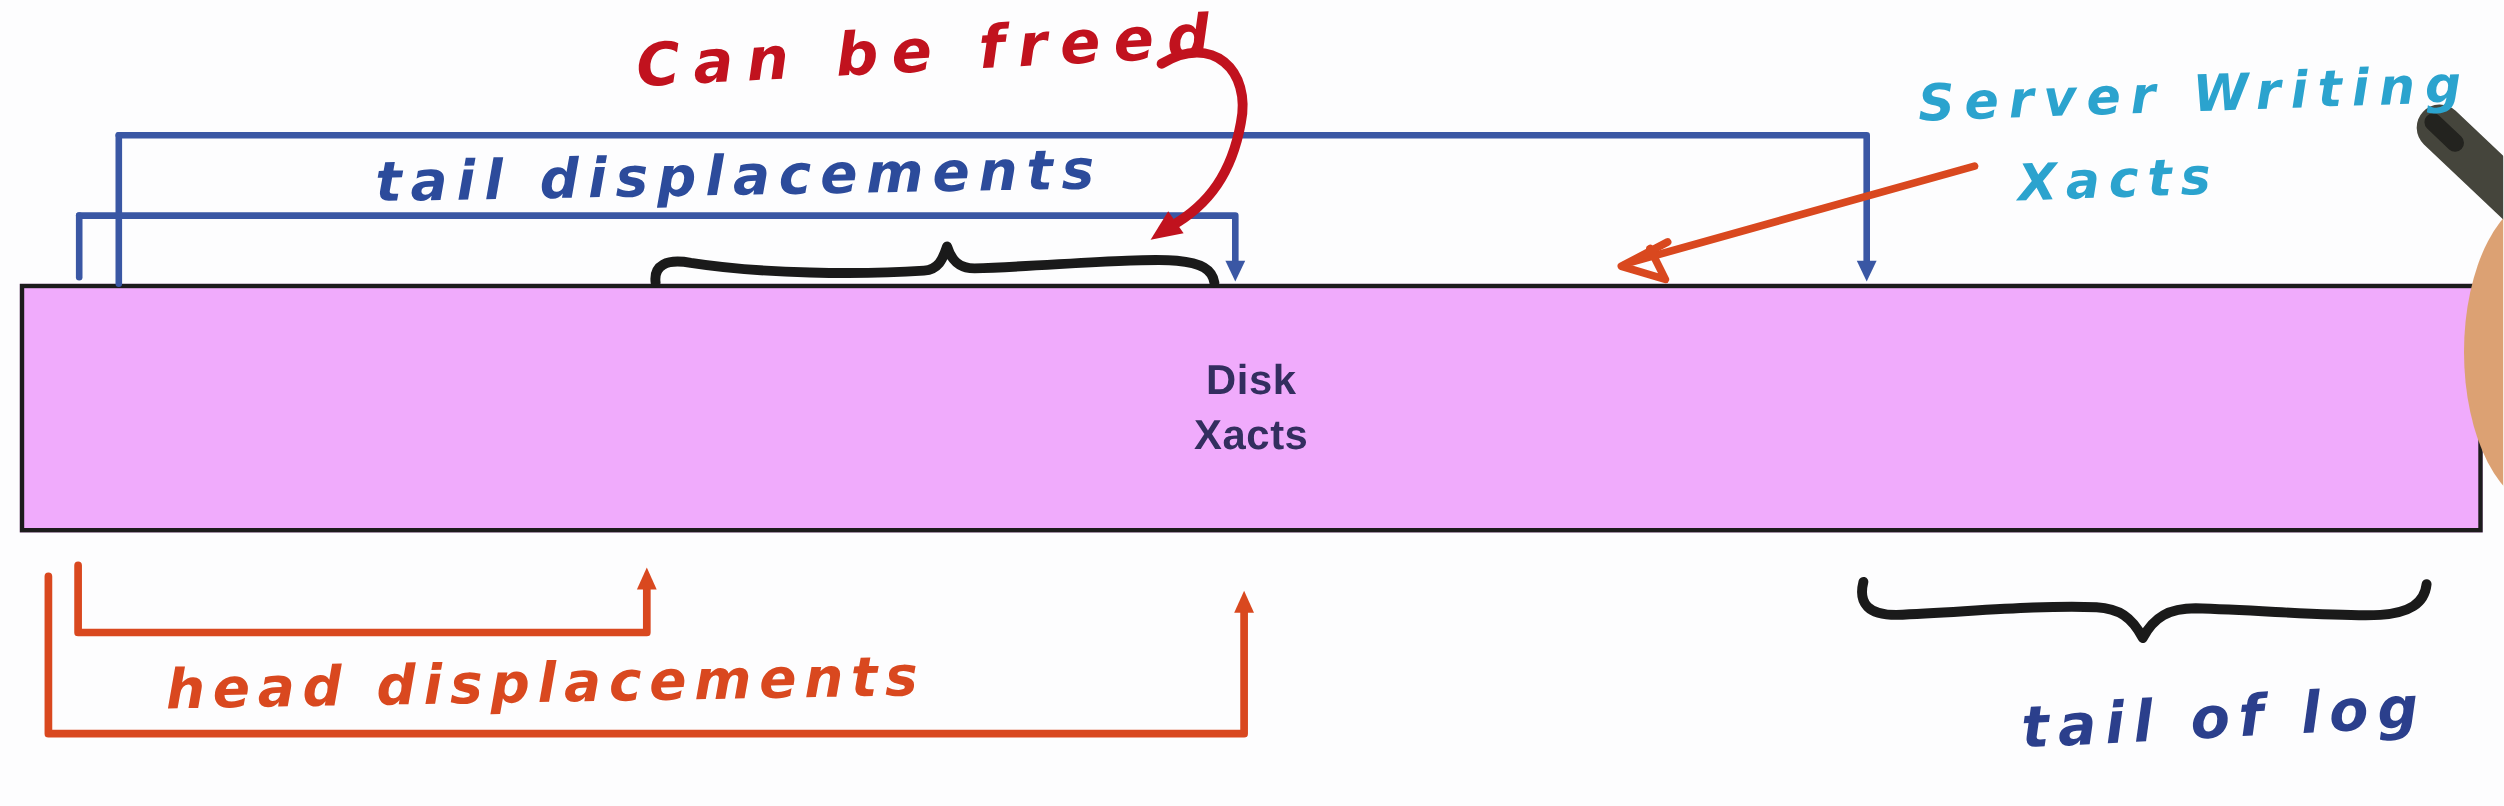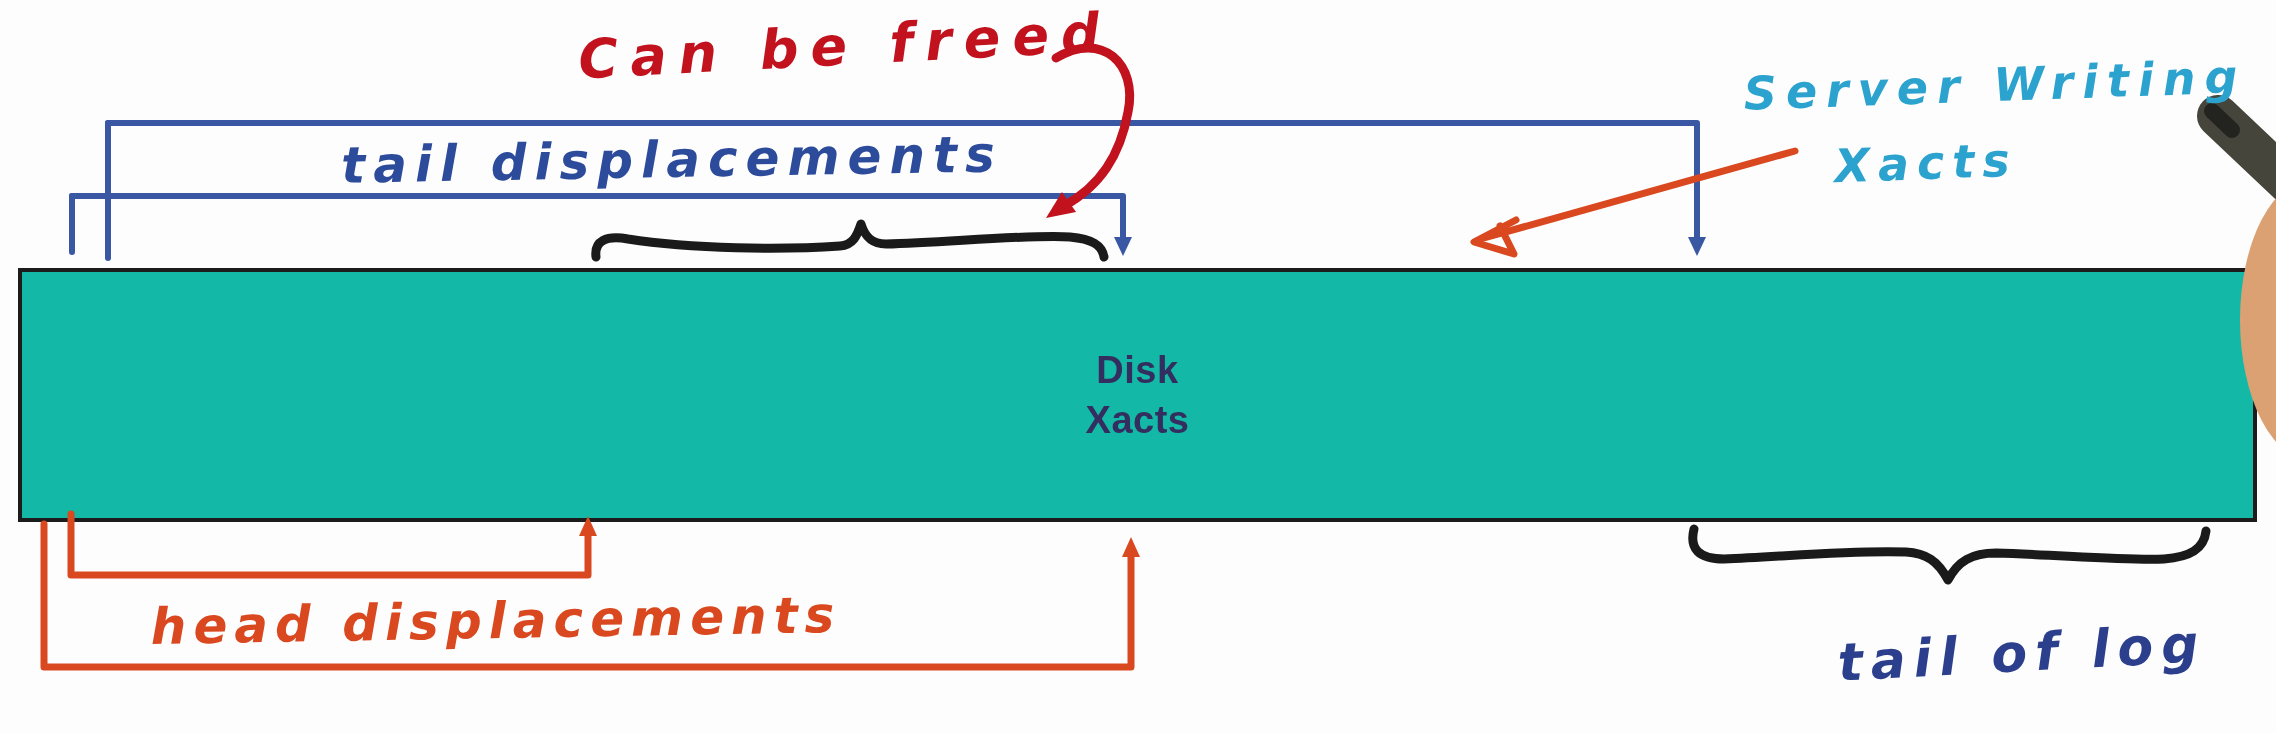--- a/index.html
+++ b/index.html
@@ -7,26 +7,26 @@
     position: relative;
     width: 2276px;
     height: 733px;
     background: #fdfdfe;
     overflow: hidden;
     font-family: "Liberation Sans", sans-serif;
   }
   
   .log-box {
     position: absolute;
-    left: 18px; top: 268px;
-    width: 2239px; height: 254px;
+    left: 18px; top: 258px;
+    width: 2239px; height: 226px;
     border: 4px solid #1c1c1c;
     box-sizing: border-box;
     display: flex;
-    background: #14b8a6;
+    background: #f0abfc;
   }
   .cell {
     display: flex;
     align-items: center;
     justify-content: center;
     text-align: center;
   }
   .cell + .cell { border-left: 4px solid #1c1c1c; }
   .cell-label {
     display: flex;

